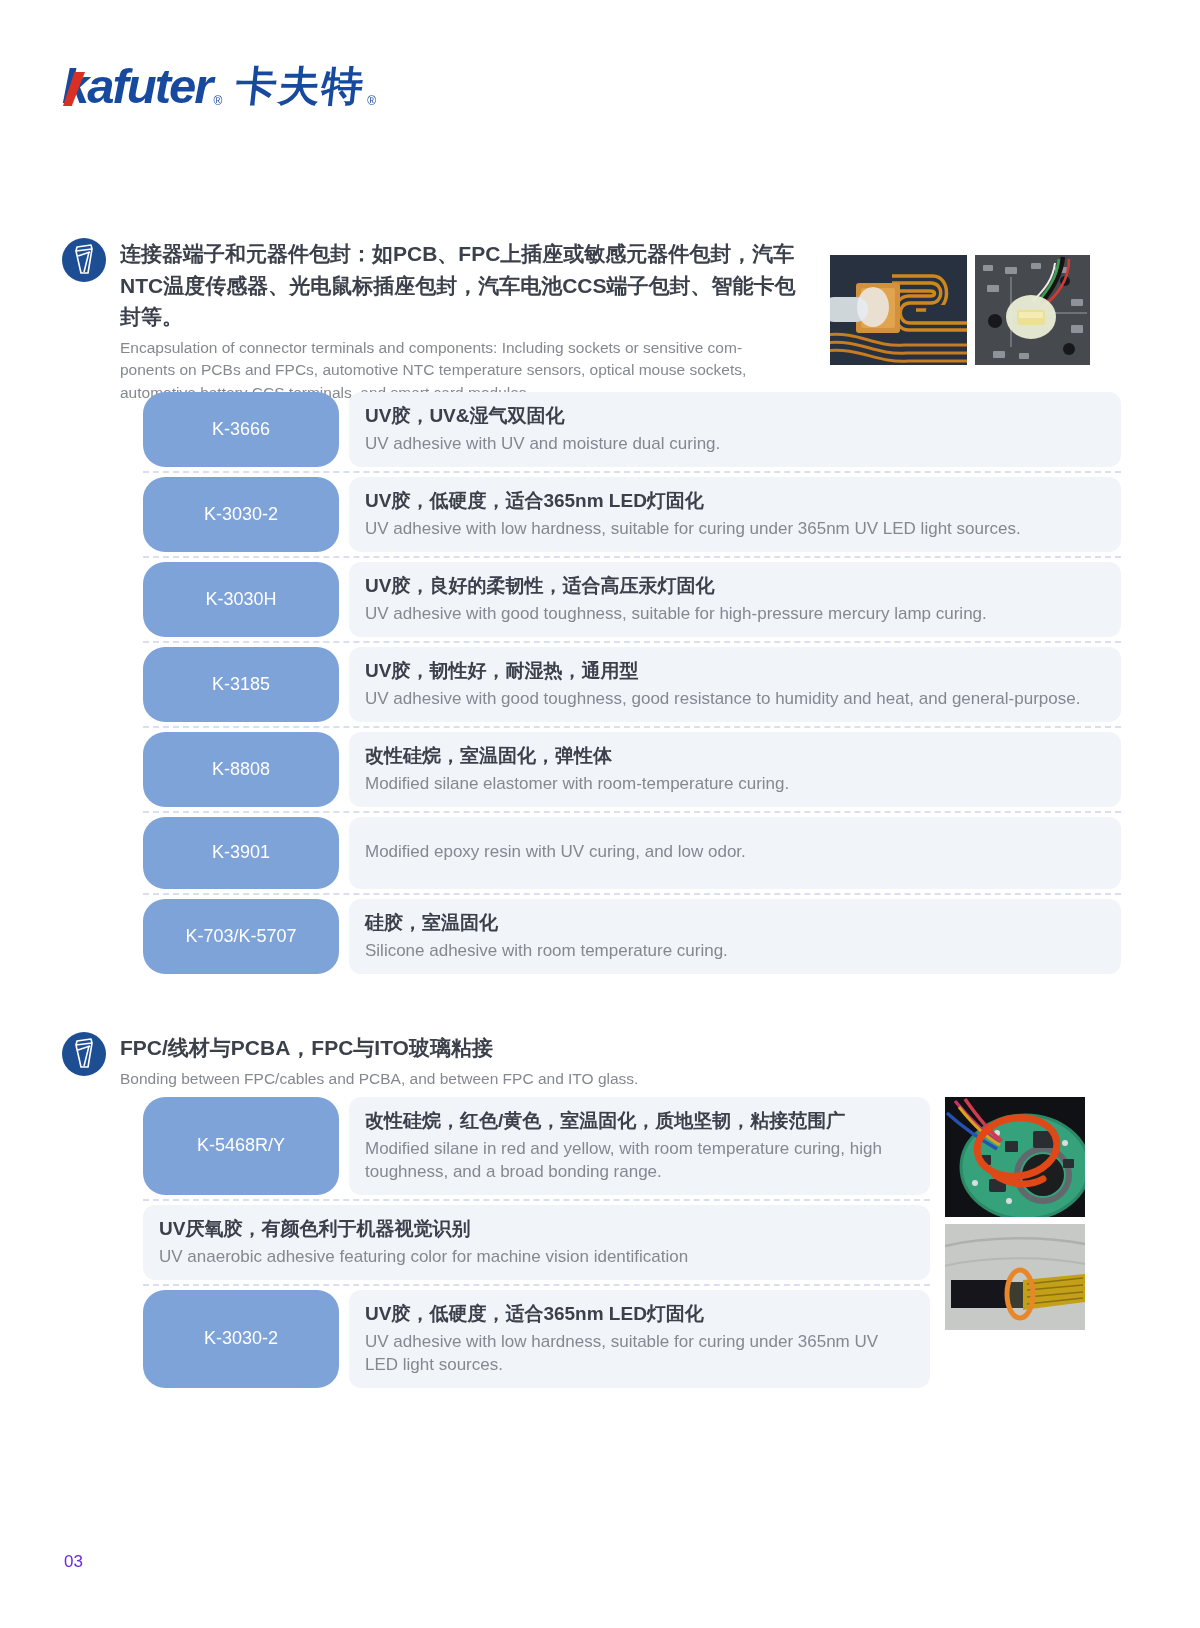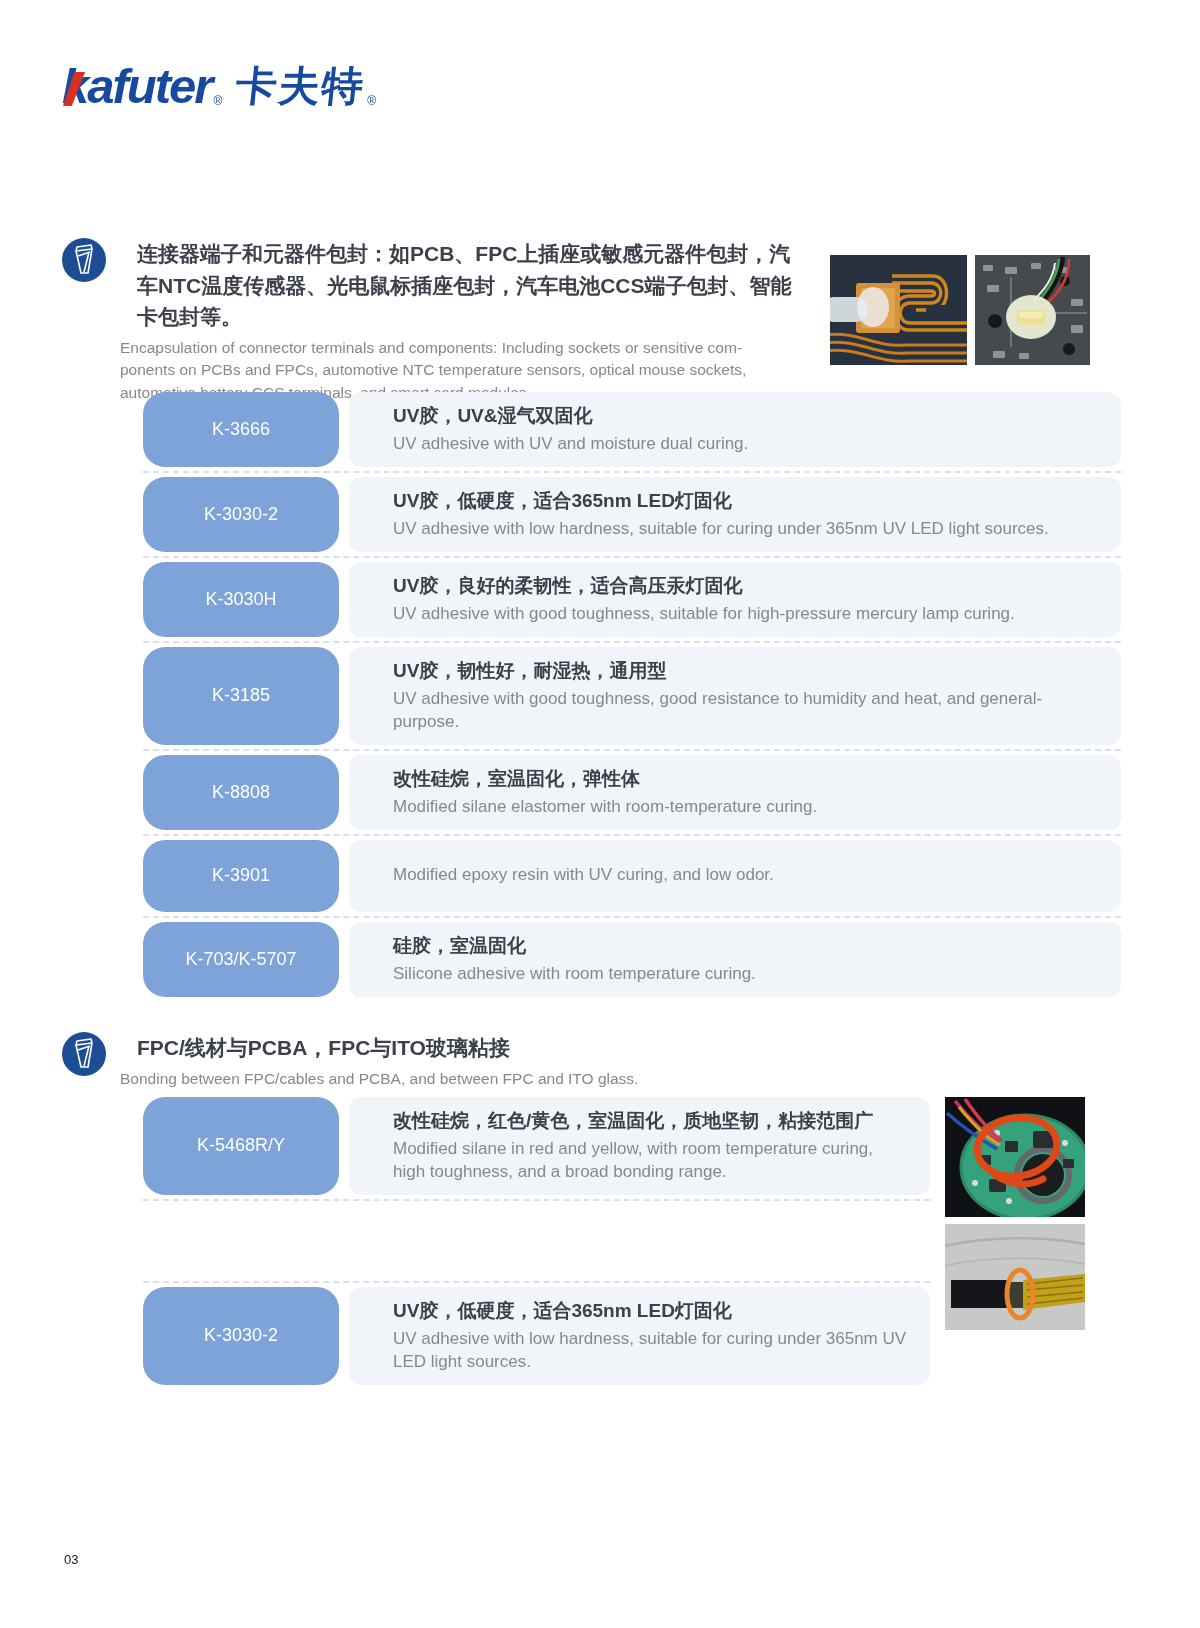--- a/index.html
+++ b/index.html
@@ -28,49 +28,49 @@
     font-size:41px; font-weight:900; color:var(--brand-blue,#17499e);
     transform:skewX(-6deg); margin-left:10px; letter-spacing:2px;
   }
 
   
   .sec-header { position:absolute; left:62px; display:flex; gap:14px; }
   .sec-header.s1 { top:238px; }
   .sec-header.s2 { top:1032px; }
   .sec-icon { width:44px; height:44px; flex:0 0 44px; }
   .sec-texts { width:676px; }
-  .sec-title-cn { font-size:21px; font-weight:700; line-height:1.5; color:var(--title-dark,#3b404b);margin-left:17px; }
+  .sec-title-cn { font-size:21px; font-weight:700; line-height:1.5; color:var(--title-dark,#3b404b); }
   .sec-title-en { font-size:15.5px; line-height:1.48; color:var(--text-gray,#8a8f98); margin-top:4px; }
 
   
   .rows { position:absolute; }
   .rows.s1 { left:143px; top:392px; width:978px; }
   .rows.s2 { left:143px; top:1097px; width:787px; }
   .prod-row { display:flex; gap:10px; min-height:72px; align-items:stretch; }
   .prod-code {
     flex:0 0 196px; background:var(--code-box,#7ea3d8); border-radius:22px;
     color:#ffffff; font-size:18px; display:flex; align-items:center; justify-content:center;
   }
   .prod-body {
     flex:1; background:var(--row-bg,#f1f5fa); border-radius:12px;
-    padding:11px 22px 11px 44px; display:flex; flex-direction:column; justify-content:center;
+    padding:11px 22px 11px 16px; display:flex; flex-direction:column; justify-content:center;
   }
   .prod-cn { font-size:19px; font-weight:700; color:var(--title-dark,#3b404b); margin-bottom:4px; }
   .prod-en { font-size:17px; line-height:1.35; color:var(--text-gray,#85888f); }
   .row-divider { border-top:2px dashed var(--divider,#d9dfef); margin:4px 0; height:0; }
 
   
   .photo { position:absolute; display:block; }
   .photo-a { left:830px; top:255px; }
   .photo-b { left:975px; top:255px; }
   .photo-c { left:945px; top:1097px; }
   .photo-d { left:945px; top:1224px; }
 
   
-  .page-number { position:absolute; left:64px; top:1552px; font-size:13px; color:#0f172a; }
+  .page-number { position:absolute; left:64px; top:1552px; font-size:17px; color:#6d28d9; }
 </style>
 </head>
 <body>
 
 <div class="page">
 
   <div class="logo">
     <span class="logo-word-wrap">
       <span class="logo-red-accent"></span>
       <span class="logo-word">kafuter</span>
@@ -261,20 +261,24 @@
   <div class="rows s2" id="rows-s1">
   <div class="prod-row">
     <div class="prod-code">K-5468R/Y</div>
     <div class="prod-body">
       <div class="prod-cn">改性硅烷，红色/黄色，室温固化，质地坚韧，粘接范围广</div>
       <div class="prod-en">Modified silane in red and yellow, with room temperature curing, high toughness, and a broad bonding range.</div>
     </div>
   </div>
 <div class="row-divider"></div>
   <div class="prod-row">
+    <div class="prod-body">
+      <div class="prod-cn">UV厌氧胶，有颜色利于机器视觉识别</div>
+      <div class="prod-en">UV anaerobic adhesive featuring color for machine vision identification</div>
+    </div>
   </div>
 <div class="row-divider"></div>
   <div class="prod-row">
     <div class="prod-code">K-3030-2</div>
     <div class="prod-body">
       <div class="prod-cn">UV胶，低硬度，适合365nm LED灯固化</div>
       <div class="prod-en">UV adhesive with low hardness, suitable for curing under 365nm UV LED light sources.</div>
     </div>
   </div>
 </div>

